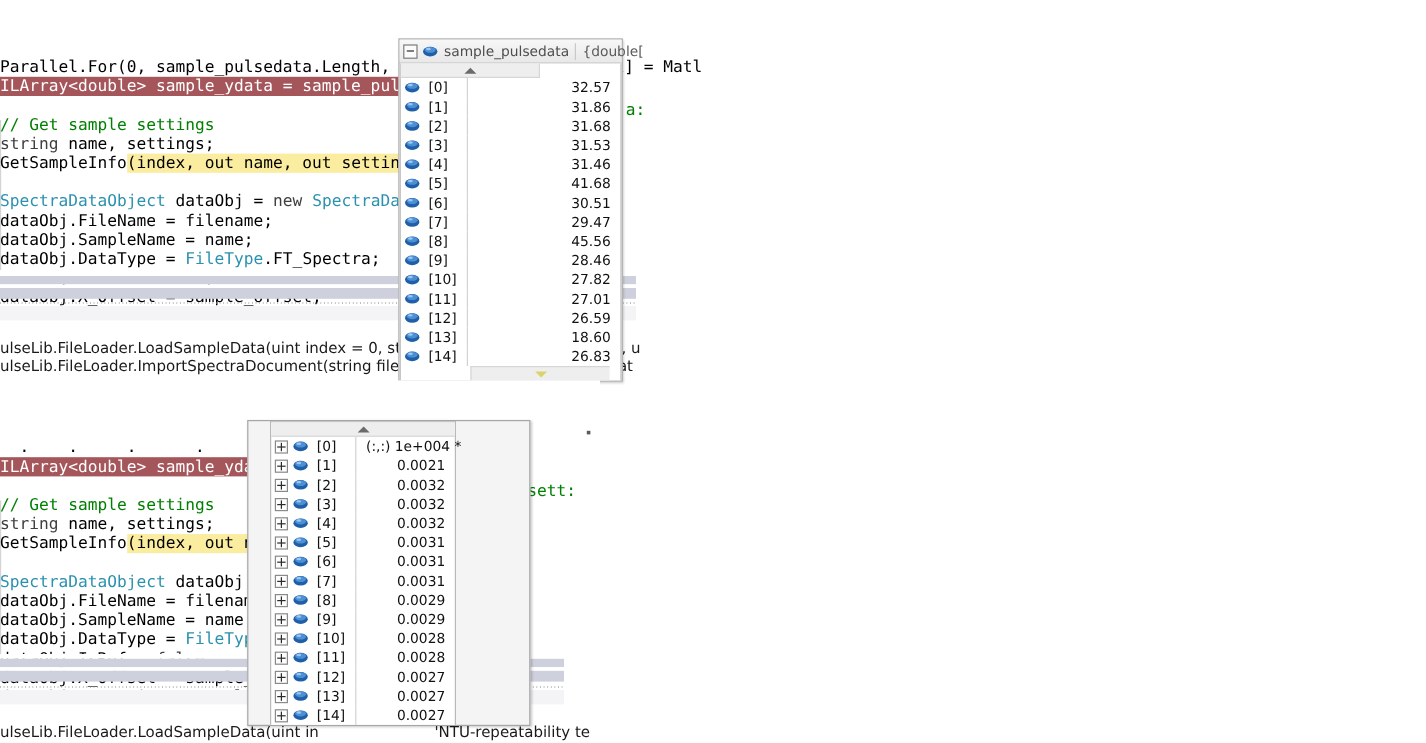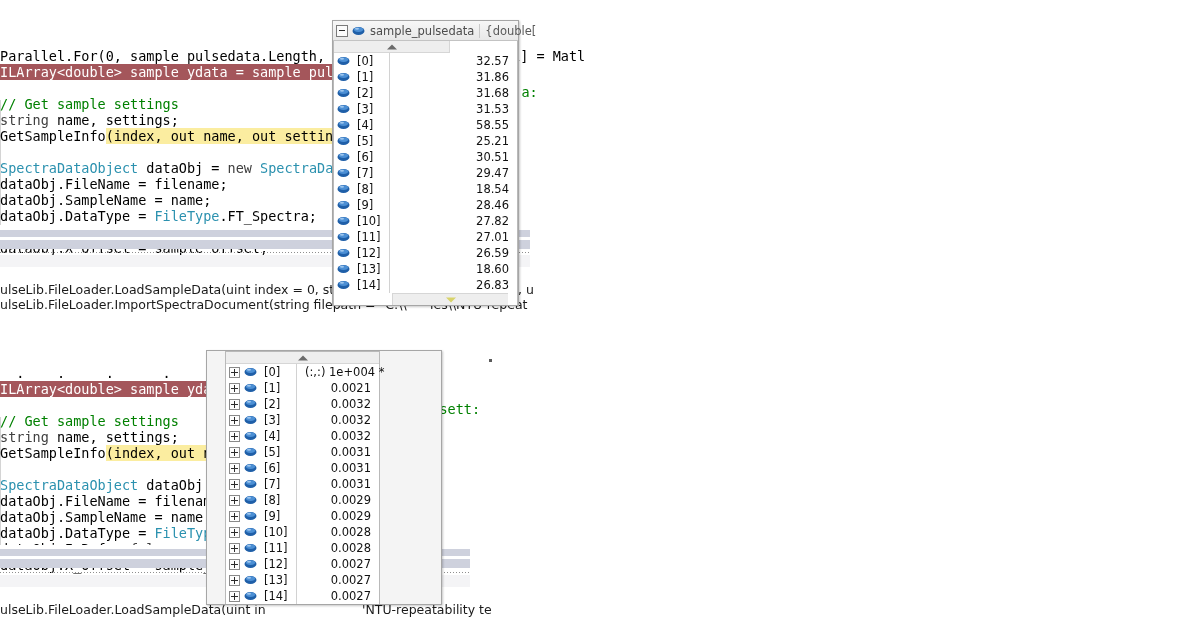--- a/index.html
+++ b/index.html
@@ -233,21 +233,21 @@
 <div class="strip strip-grayband" style="top:240px; width:530px; height:9px;"></div>
 <div class="strip strip-dotted" style="top:251px; width:530px; height:3px;"></div>
 <div class="strip strip-faint" style="top:255px; width:530px; height:12px;"></div>
 <div id="top-output">
     <div class="out-line" style="top: 282px; left: 0px;">ulseLib.FileLoader.LoadSampleData(uint index = 0, string filename</div>
     <div class="out-line" style="top: 282px; left: 430px;">ability test05", u</div>
     <div class="out-line" style="top: 297px; left: 0px;">ulseLib.FileLoader.ImportSpectraDocument(string filepath = "C:\\</div>
     <div class="out-line" style="top: 297px; left: 430px;">les\\NTU-repeat</div>
   </div>
 
-<div class="datatip" style="left:332px; top:20px; width:185px;">
+<div class="datatip" style="left:332px; top:32px; width:185px;">
   <div class="dt-header">
     <span class="dt-expander"></span>
     <span class="icon-ball">
       <svg width="13" height="10" viewBox="0 0 13 10">
         <ellipse cx="6.5" cy="5" rx="6" ry="4" fill="#1f5fa8"></ellipse>
         <ellipse cx="6.5" cy="3.6" rx="4.6" ry="2.4" fill="#4c8fd4"></ellipse>
         <ellipse cx="5" cy="2.8" rx="2" ry="1" fill="#9ec6ee"></ellipse>
       </svg>
     </span>
     <span class="dt-name">sample_pulsedata</span>
@@ -309,33 +309,33 @@
         <div class="dt-row">
           <span class="icon-ball">
             <svg width="13" height="10" viewBox="0 0 13 10">
               <ellipse cx="6.5" cy="5" rx="6" ry="4" fill="#1f5fa8"></ellipse>
               <ellipse cx="6.5" cy="3.6" rx="4.6" ry="2.4" fill="#4c8fd4"></ellipse>
               <ellipse cx="5" cy="2.8" rx="2" ry="1" fill="#9ec6ee"></ellipse>
             </svg>
           </span>
           <span class="dt-idx">[4]</span>
           <span class="dt-sep"></span>
-          <span class="dt-val">58.55</span>
+          <span class="dt-val">31.46</span>
         </div>
         <div class="dt-row">
           <span class="icon-ball">
             <svg width="13" height="10" viewBox="0 0 13 10">
               <ellipse cx="6.5" cy="5" rx="6" ry="4" fill="#1f5fa8"></ellipse>
               <ellipse cx="6.5" cy="3.6" rx="4.6" ry="2.4" fill="#4c8fd4"></ellipse>
               <ellipse cx="5" cy="2.8" rx="2" ry="1" fill="#9ec6ee"></ellipse>
             </svg>
           </span>
           <span class="dt-idx">[5]</span>
           <span class="dt-sep"></span>
-          <span class="dt-val">25.21</span>
+          <span class="dt-val">41.68</span>
         </div>
         <div class="dt-row">
           <span class="icon-ball">
             <svg width="13" height="10" viewBox="0 0 13 10">
               <ellipse cx="6.5" cy="5" rx="6" ry="4" fill="#1f5fa8"></ellipse>
               <ellipse cx="6.5" cy="3.6" rx="4.6" ry="2.4" fill="#4c8fd4"></ellipse>
               <ellipse cx="5" cy="2.8" rx="2" ry="1" fill="#9ec6ee"></ellipse>
             </svg>
           </span>
           <span class="dt-idx">[6]</span>
@@ -357,21 +357,21 @@
         <div class="dt-row">
           <span class="icon-ball">
             <svg width="13" height="10" viewBox="0 0 13 10">
               <ellipse cx="6.5" cy="5" rx="6" ry="4" fill="#1f5fa8"></ellipse>
               <ellipse cx="6.5" cy="3.6" rx="4.6" ry="2.4" fill="#4c8fd4"></ellipse>
               <ellipse cx="5" cy="2.8" rx="2" ry="1" fill="#9ec6ee"></ellipse>
             </svg>
           </span>
           <span class="dt-idx">[8]</span>
           <span class="dt-sep"></span>
-          <span class="dt-val">18.54</span>
+          <span class="dt-val">45.56</span>
         </div>
         <div class="dt-row">
           <span class="icon-ball">
             <svg width="13" height="10" viewBox="0 0 13 10">
               <ellipse cx="6.5" cy="5" rx="6" ry="4" fill="#1f5fa8"></ellipse>
               <ellipse cx="6.5" cy="3.6" rx="4.6" ry="2.4" fill="#4c8fd4"></ellipse>
               <ellipse cx="5" cy="2.8" rx="2" ry="1" fill="#9ec6ee"></ellipse>
             </svg>
           </span>
           <span class="dt-idx">[9]</span>

